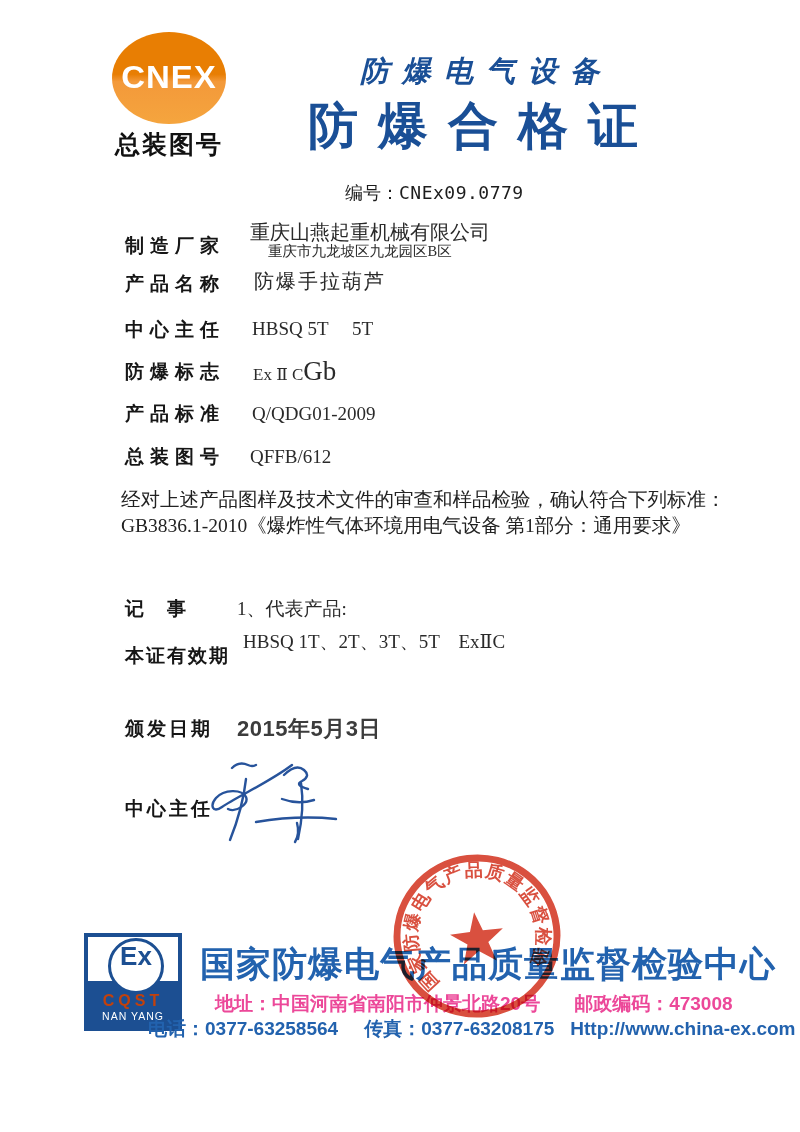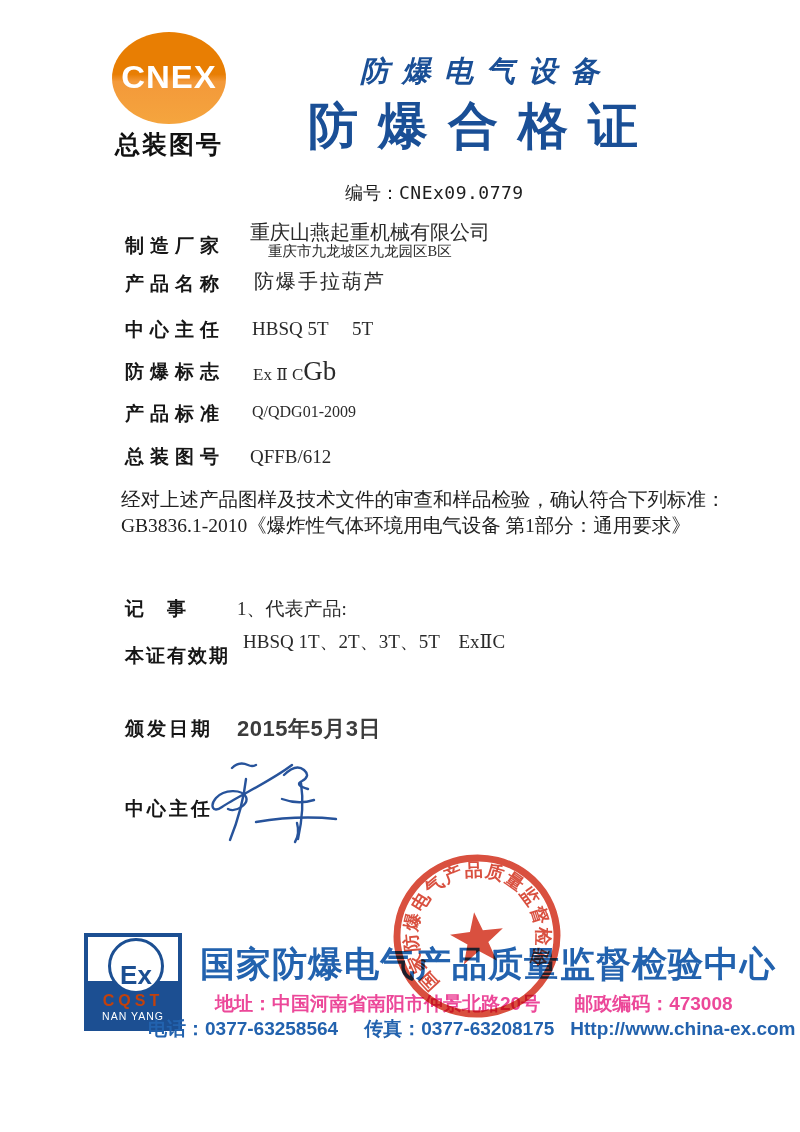--- a/index.html
+++ b/index.html
@@ -44,21 +44,21 @@
   .sig{left:188px;top:745px;width:170px;height:110px;}
 
   
   .stamp{left:388px;top:851px;width:178px;height:170px;opacity:.88;
     mix-blend-mode:multiply;transform:rotate(-7deg);z-index:6;}
 
   
   .ex-box{left:84px;top:933px;width:90px;height:90px;border:4px solid #1c4f92;background:#fff;}
   .ex-box .blue-half{position:absolute;left:0;right:0;bottom:0;height:46px;background:#1c4f92;}
   .ex-circle{position:absolute;left:20px;top:1px;width:50px;height:50px;border:3px solid #1c4f92;
-    border-radius:50%;background:#fff;display:flex;align-items:flex-end;justify-content:center;}
+    border-radius:50%;background:#fff;display:flex;align-items:flex-start;justify-content:center;}
   .ex-circle span{color:#1c4f92;font-weight:bold;font-size:26px;}
   .cqst{position:absolute;left:0;right:0;top:55px;text-align:center;color:#c2410c;
     font-size:16px;letter-spacing:4px;font-weight:bold;}
   .nanyang{position:absolute;left:0;right:0;top:73px;text-align:center;color:#fff;
     font-size:10.5px;letter-spacing:1px;}
   .center-name{left:200px;top:941px;font-size:35px;font-weight:bold;color:#2262ae;
     letter-spacing:1px;z-index:3;}
   .addr-line{left:215px;top:991px;font-size:19px;font-weight:bold;color:#ec4899;z-index:3;}
   .addr-line .gap{display:inline-block;width:34px;}
   .contact-line{left:148px;top:1016px;font-size:19px;font-weight:bold;color:#2262ae;z-index:3;}
@@ -90,21 +90,21 @@
 
   <div class="abs flabel" style="top:317px;">中心主任</div>
   <div class="abs fvalue mono pre" style="left:252px;top:318px;font-size:19px;">HBSQ 5T     5T</div>
 
   <div class="abs flabel" style="top:359px;">防爆标志</div>
   <div class="abs" style="left:253px;top:356px;">
     <span class="fvalue" style="font-size:17px;">Ex Ⅱ C</span><span class="fvalue" style="font-size:27px;">Gb</span>
   </div>
 
   <div class="abs flabel" style="top:401px;">产品标准</div>
-  <div class="abs fvalue mono" style="left:252px;top:403px;font-size:16px;">Q/QDG01-2009</div>
+  <div class="abs fvalue mono" style="left:252px;top:403px;font-size:19px;">Q/QDG01-2009</div>
 
   <div class="abs flabel" style="top:444px;">总装图号</div>
   <div class="abs fvalue mono" style="left:250px;top:446px;font-size:19px;">QFFB/612</div>
 
   <div class="abs statement">
     <div>经对上述产品图样及技术文件的审查和样品检验，确认符合下列标准：</div>
     <div>GB3836.1-2010《爆炸性气体环境用电气设备 第1部分：通用要求》</div>
   </div>
 
   <div class="abs flabel" style="top:596px;letter-spacing:2px;">记　事</div>

